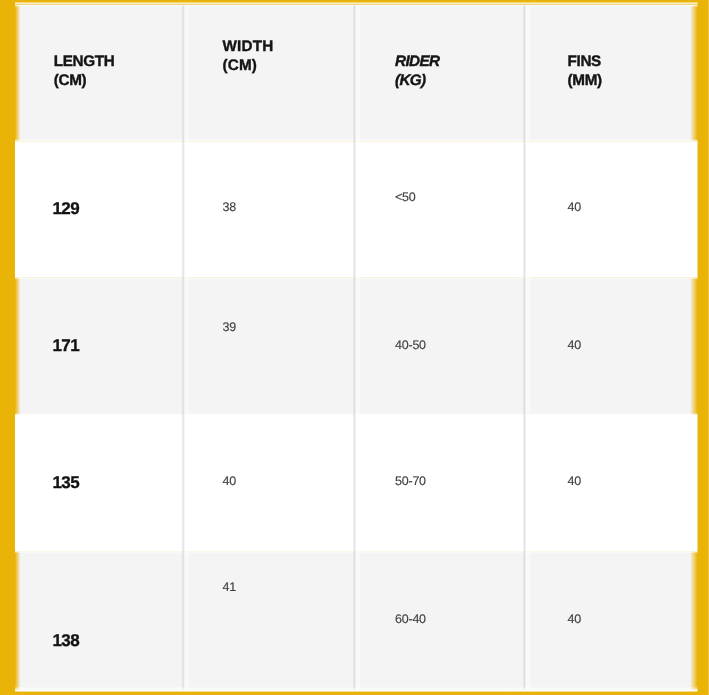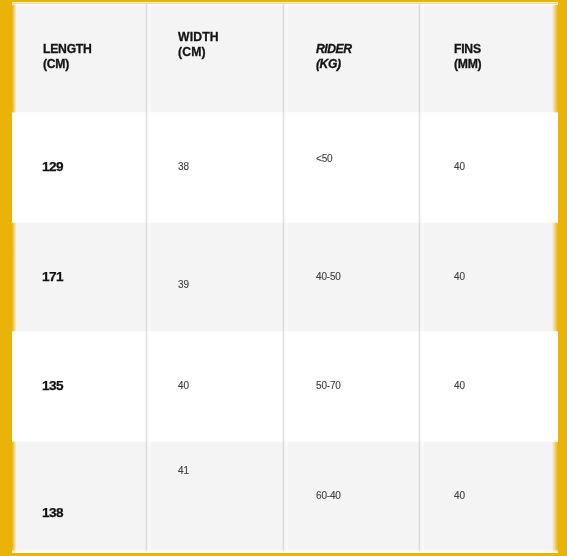--- a/index.html
+++ b/index.html
@@ -164,21 +164,21 @@
       <div>FINS</div>
       <div>(MM)</div>
     </div>
 
     <div class="cell body-cell strong c0" style="top:156px">129</div>
     <div class="cell body-cell c1" style="top:156px">38</div>
     <div class="cell body-cell c2" style="top:148px">&lt;50</div>
     <div class="cell body-cell c3" style="top:156px">40</div>
 
     <div class="cell body-cell strong c0" style="top:266px">171</div>
-    <div class="cell body-cell c1" style="top:274px">39</div>
+    <div class="cell body-cell c1" style="top:252px">39</div>
     <div class="cell body-cell c2" style="top:266px">40-50</div>
     <div class="cell body-cell c3" style="top:266px">40</div>
 
     <div class="cell body-cell strong c0" style="top:375.5px">135</div>
     <div class="cell body-cell c1" style="top:375.5px">40</div>
     <div class="cell body-cell c2" style="top:375.5px">50-70</div>
     <div class="cell body-cell c3" style="top:375.5px">40</div>
 
     <div class="cell body-cell strong c0" style="top:502px">138</div>
     <div class="cell body-cell c1" style="top:460px">41</div>

